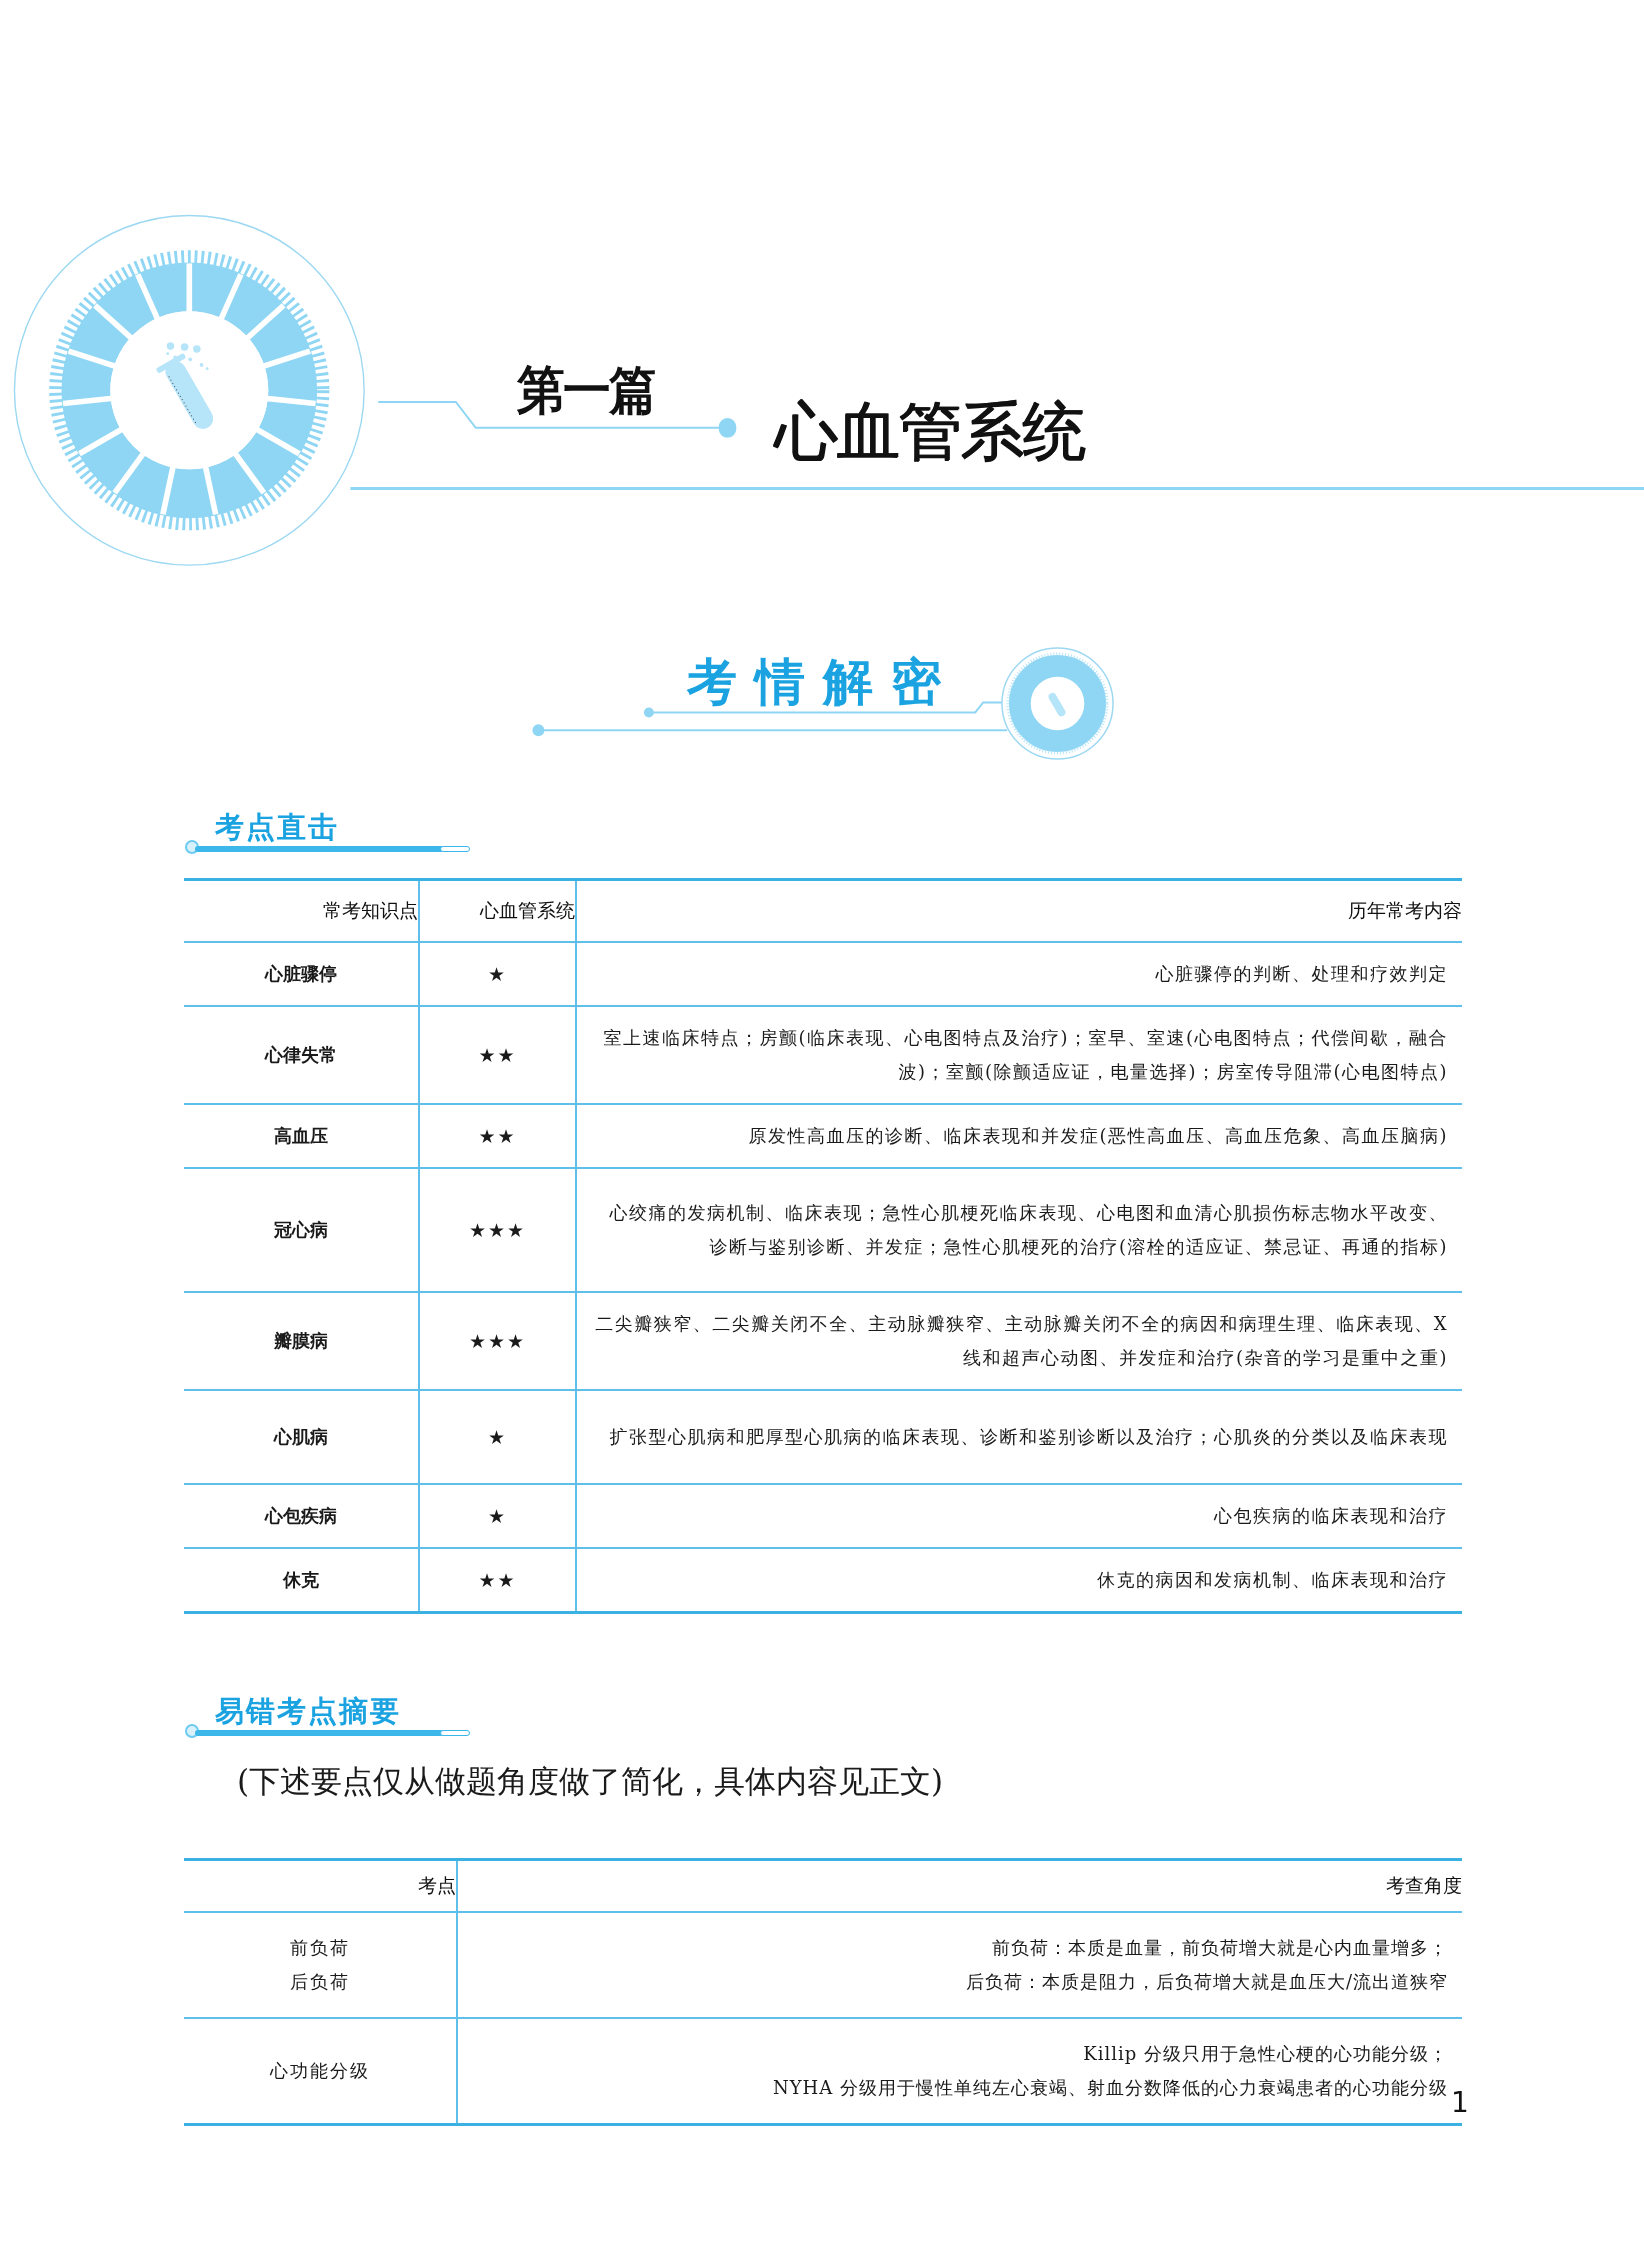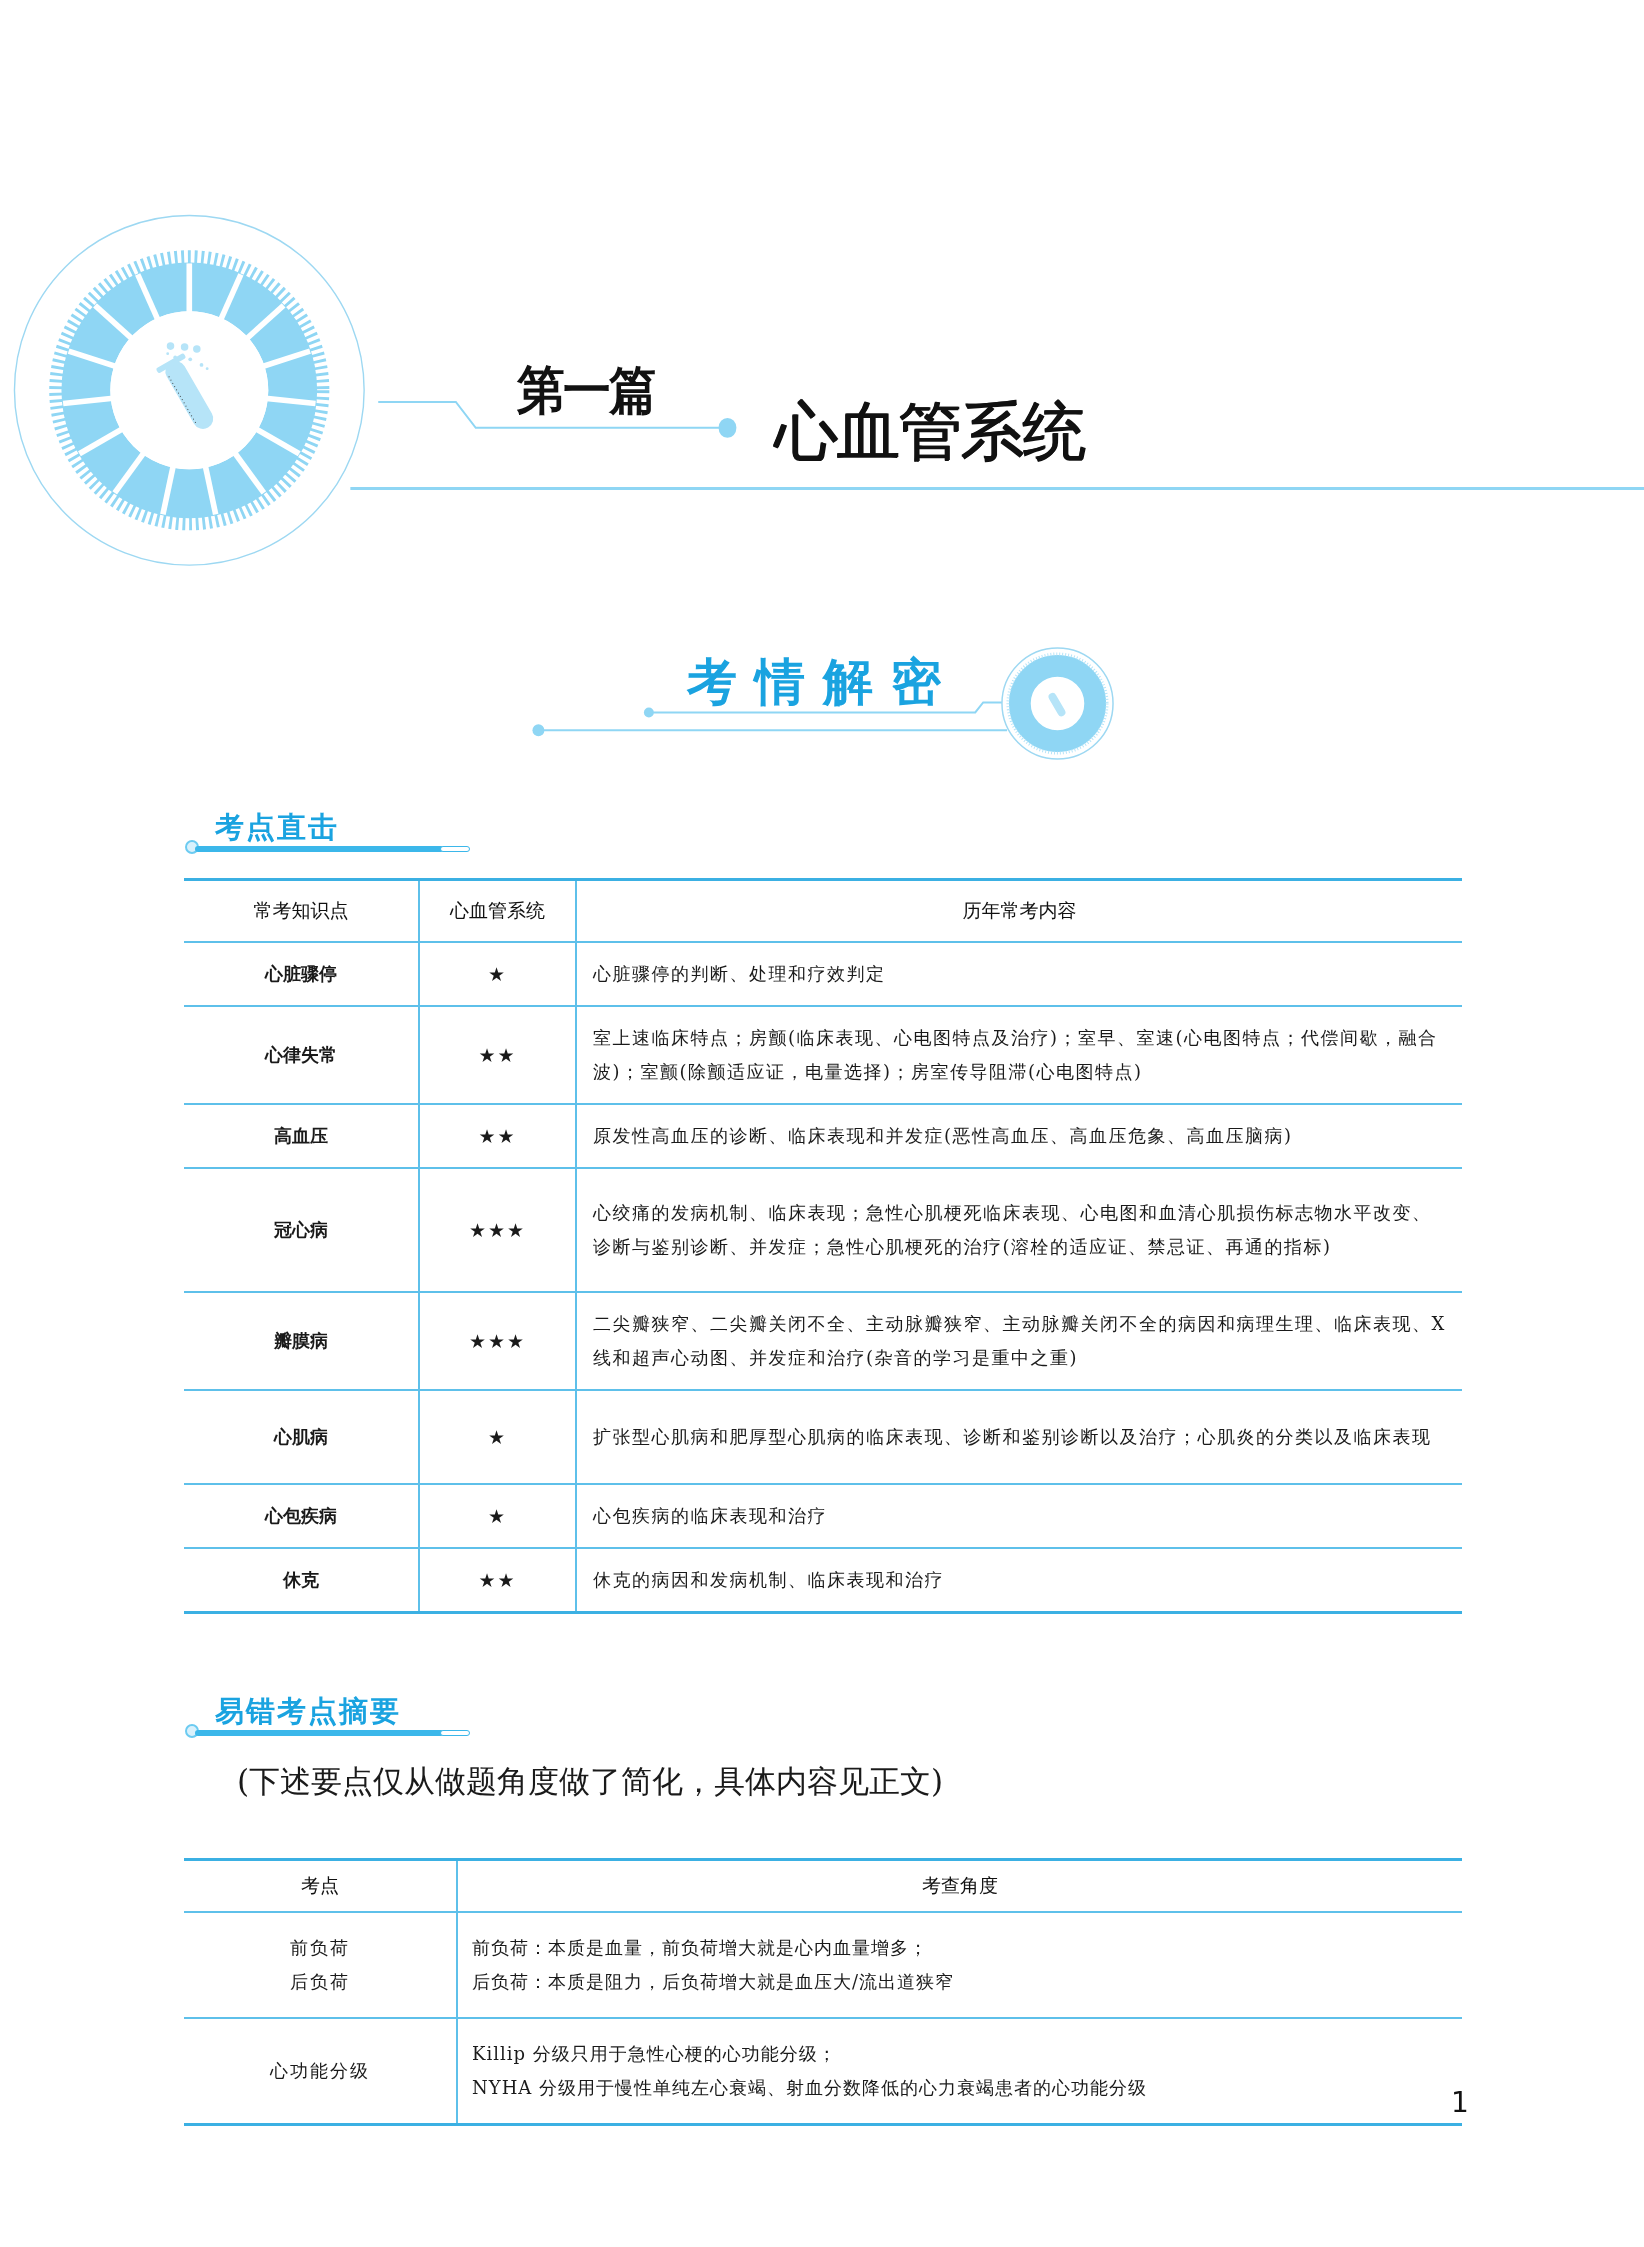--- a/index.html
+++ b/index.html
@@ -28,21 +28,21 @@
   .sec-head .bar { position: absolute; left: 10px; top: 38px; height: 6px; background: #3bb7ea; border-radius: 3px; }
   .sec-head .bar-tail { position: absolute; top: 38px; height: 4px; border: 1px solid #3bb7ea; background: #fff; border-radius: 3px; }
   .sec-head .knob { position: absolute; left: 0; top: 32px; width: 14px; height: 14px; border-radius: 50%;
                     border: 2px solid #6ccbf1; background: #d9f1fc; box-sizing: border-box; }
 
   
   table { border-collapse: collapse; position: absolute; }
   .t1 { left: 184px; top: 878px; width: 1278px; }
   .t2 { left: 184px; top: 1822px; width: 1278px; margin-top: 36px; }
   table { border-top: 3px solid #3bb0e3; border-bottom: 3px solid #3bb0e3; }
-  td, th { border-top: 2px solid #5ec0ea; padding: 0; font-weight: normal; }
+  td, th { border-top: 2px solid #5ec0ea; padding: 0; font-weight: normal; text-align: right; }
   td + td, th + th { border-left: 2px solid #5ec0ea; }
   th { font-family: "DejaVu Sans", sans-serif; font-size: 19px; height: 60px; color: #111; }
   .t1 td { font-size: 18px; line-height: 34px; }
   .t1 td.c { text-align: center; font-weight: bold; }
   .t1 td.d { padding: 14px 14px 14px 16px; letter-spacing: 1.5px; }
   .t1 td.stars { font-family: "DejaVu Sans", sans-serif; font-size: 19px; letter-spacing: 2px; }
   .t2 td { font-size: 18px; line-height: 34px; }
   .t2 td.c { text-align: center; letter-spacing: 2px; }
   .t2 td.d { padding: 18px 14px; letter-spacing: 1px; }
   .t2 .line { display: block; }

